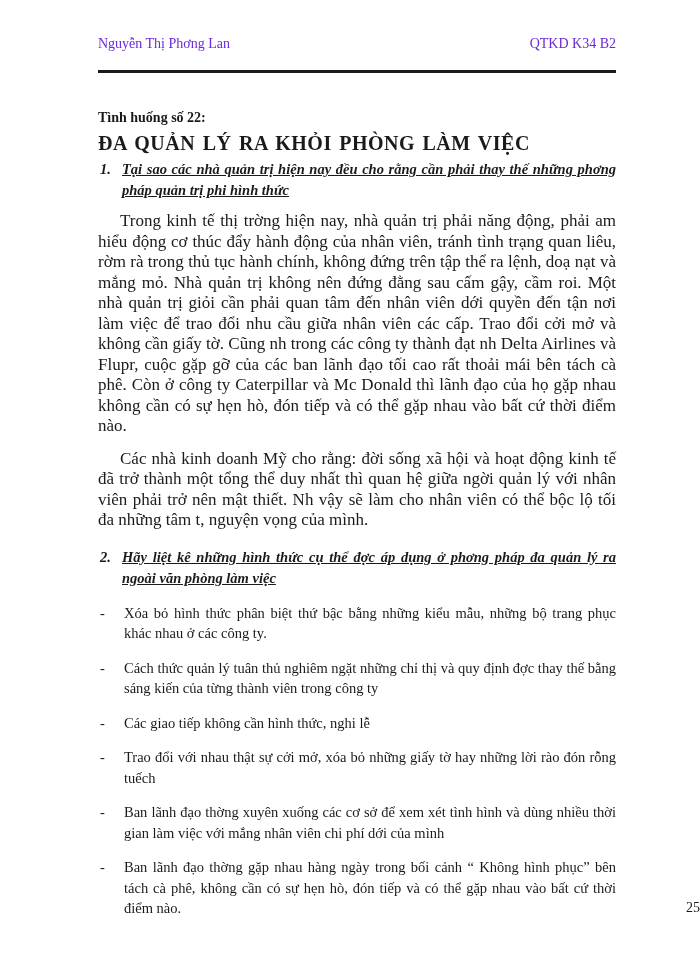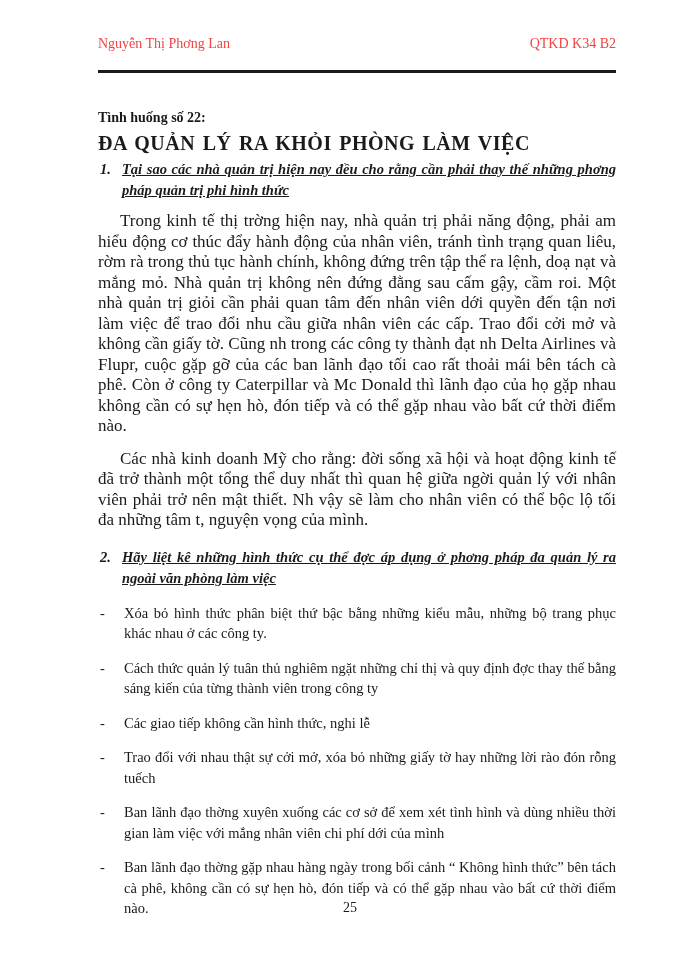--- a/index.html
+++ b/index.html
@@ -4,21 +4,21 @@
   <style>
     html, body { margin: 0; padding: 0; background: #ffffff; }
     body {
       width: 700px; height: 960px; position: relative; overflow: hidden;
       font-family: "Liberation Serif", "DejaVu Serif", serif;
       color: #1a1a1a;
     }
     .header {
       position: absolute; left: 98px; top: 36px; width: 518px;
       display: flex; justify-content: space-between;
-      font-size: 14px; color: #ef4444;
+      font-size: 14px; color: #6d28d9;
     }
     .header-rule {
       position: absolute; left: 98px; top: 70px; width: 518px; height: 3px;
       background: #1a1a1a;
     }
     .content { position: absolute; left: 98px; top: 100px; width: 518px; }
     .case-label {
       font-weight: bold; font-size: 14px;
       margin: 10px 0 6px 0;
     }
@@ -38,21 +38,21 @@
     }
     .bullet-list { margin: 14px 0 0 0; padding: 0; list-style: none; }
     .bullet {
       display: flex; font-size: 14.5px; line-height: 20.5px; text-align: justify;
       margin-bottom: 14px;
     }
     .bullet .dash { width: 20px; flex: 0 0 20px; padding-left: 2px; }
     .bullet .btext { flex: 1; padding-left: 4px; }
     .page-number {
       position: absolute; left: 0; width: 700px; top: 900px;
-      text-align: center; font-size: 14px;
+      text-align: right; font-size: 14px;
     }
   </style>
 </head>
 <body>
 
 <div class="header">
   <span>Nguyễn Thị Phơng   Lan</span>
   <span>QTKD K34 B2</span>
 </div>
 <div class="header-rule"></div>
@@ -90,18 +90,18 @@
     <li class="bullet">
       <span class="dash">-</span>
       <span class="btext">Trao đổi với nhau thật sự cởi mở, xóa bỏ những giấy tờ hay những lời rào đón rỗng tuếch</span>
     </li>
     <li class="bullet">
       <span class="dash">-</span>
       <span class="btext">Ban lãnh đạo thờng   xuyên xuống các cơ sở để xem xét tình hình và dùng nhiều thời gian làm việc với mắng nhân viên chi phí dới   của mình</span>
     </li>
     <li class="bullet">
       <span class="dash">-</span>
-      <span class="btext">Ban lãnh đạo thờng   gặp nhau hàng ngày trong bối cảnh “ Không hình thức” bên tách cà phê, không cần có sự hẹn hò, đón tiếp và có thể gặp nhau vào bất cứ thời điểm nào.</span>
+      <span class="btext">Ban lãnh đạo thờng   gặp nhau hàng ngày trong bối cảnh “ Không hình phục” bên tách cà phê, không cần có sự hẹn hò, đón tiếp và có thể gặp nhau vào bất cứ thời điểm nào.</span>
     </li>
   </ul>
 </div>
 
 <div class="page-number">25</div>
 
 </body></html>

